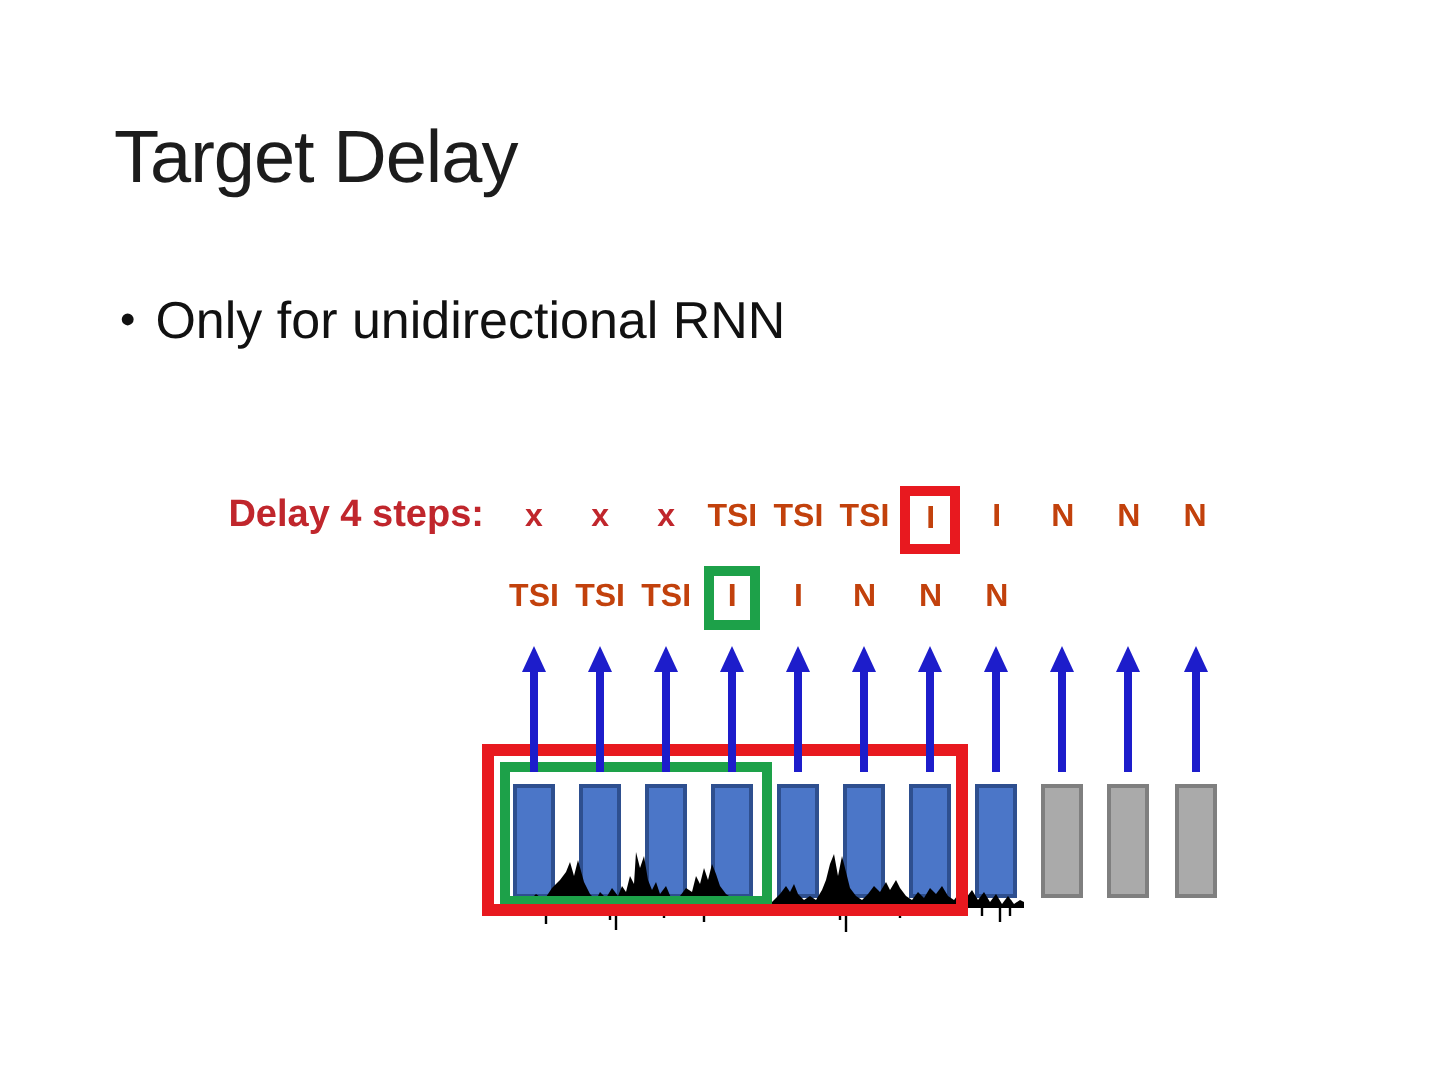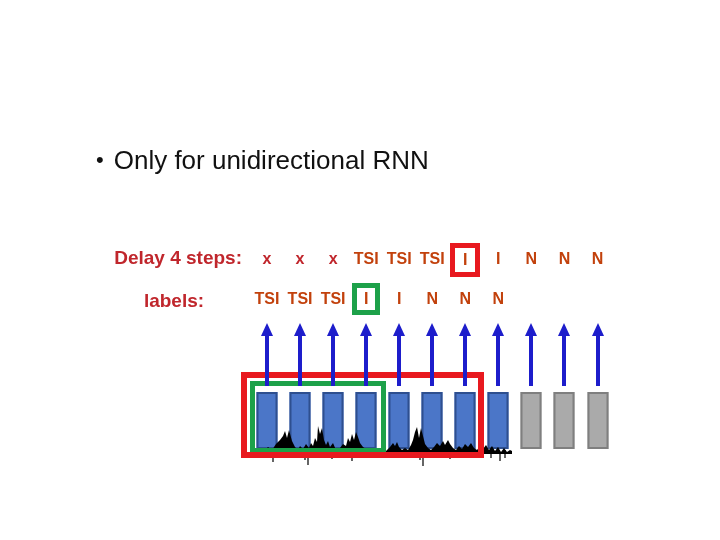--- a/index.html
+++ b/index.html
@@ -5,21 +5,21 @@
   html,body{margin:0;padding:0;background:#ffffff;}
   .slide{
     position:relative;width:720px;height:540px;background:#ffffff;overflow:hidden;
     font-family:"Liberation Sans", sans-serif;
   }
   .title{
     position:absolute;left:57px;top:56px;font-size:37px;line-height:46px;
     color:#1c1c1c;letter-spacing:-0.5px;font-weight:400;
   }
   .bullet-line{
-    position:absolute;left:60px;top:143px;font-size:26px;line-height:34px;color:#111111;margin-left:36px;
+    position:absolute;left:60px;top:143px;font-size:26px;line-height:34px;color:#111111;
   }
   .bullet-marker{margin-right:10px;font-size:22px;vertical-align:2px;}
   .delay-label{
     position:absolute;left:60px;top:247px;width:182px;text-align:right;
     font-size:19px;font-weight:600;color:var(--c-label-red,#c0262c);
   }
   .true-label{
     position:absolute;left:124px;top:287px;width:100px;text-align:center;
     font-size:19px;line-height:27px;font-weight:600;color:var(--c-label-red,#c0262c);
   }
@@ -59,29 +59,29 @@
     position:absolute;box-sizing:border-box;left:250px;top:381px;width:136px;height:72px;
     border:5px solid var(--c-hl-green,#1da149);z-index:3;background:transparent;
   }
   .wave-svg{position:absolute;left:0;top:0;width:720px;height:540px;z-index:2;pointer-events:none;}
 </style>
 </head>
 <body>
 
 <div class="slide">
 
+  <div class="title">Target Delay</div>
 
   <div class="bullet-line">
     <span class="bullet-marker">•</span><span>Only for unidirectional RNN</span>
   </div>
 
   <div class="delay-label">Delay 4 steps:</div>
 
   <div class="true-label">
-    <div>labels:</div>
   </div>
 
   <div id="delayed-row">
       <span class="token red" style="left: 267px; top: 247px;">x</span>
       <span class="token red" style="left: 300.05px; top: 247px;">x</span>
       <span class="token red" style="left: 333.1px; top: 247px;">x</span>
       <span class="token" style="left: 366.15px; top: 247px;">TSI</span>
       <span class="token" style="left: 399.2px; top: 247px;">TSI</span>
       <span class="token" style="left: 432.25px; top: 247px;">TSI</span>
       <div class="hl-box hl-red" style="left: 465.3px; top: 243px;">

